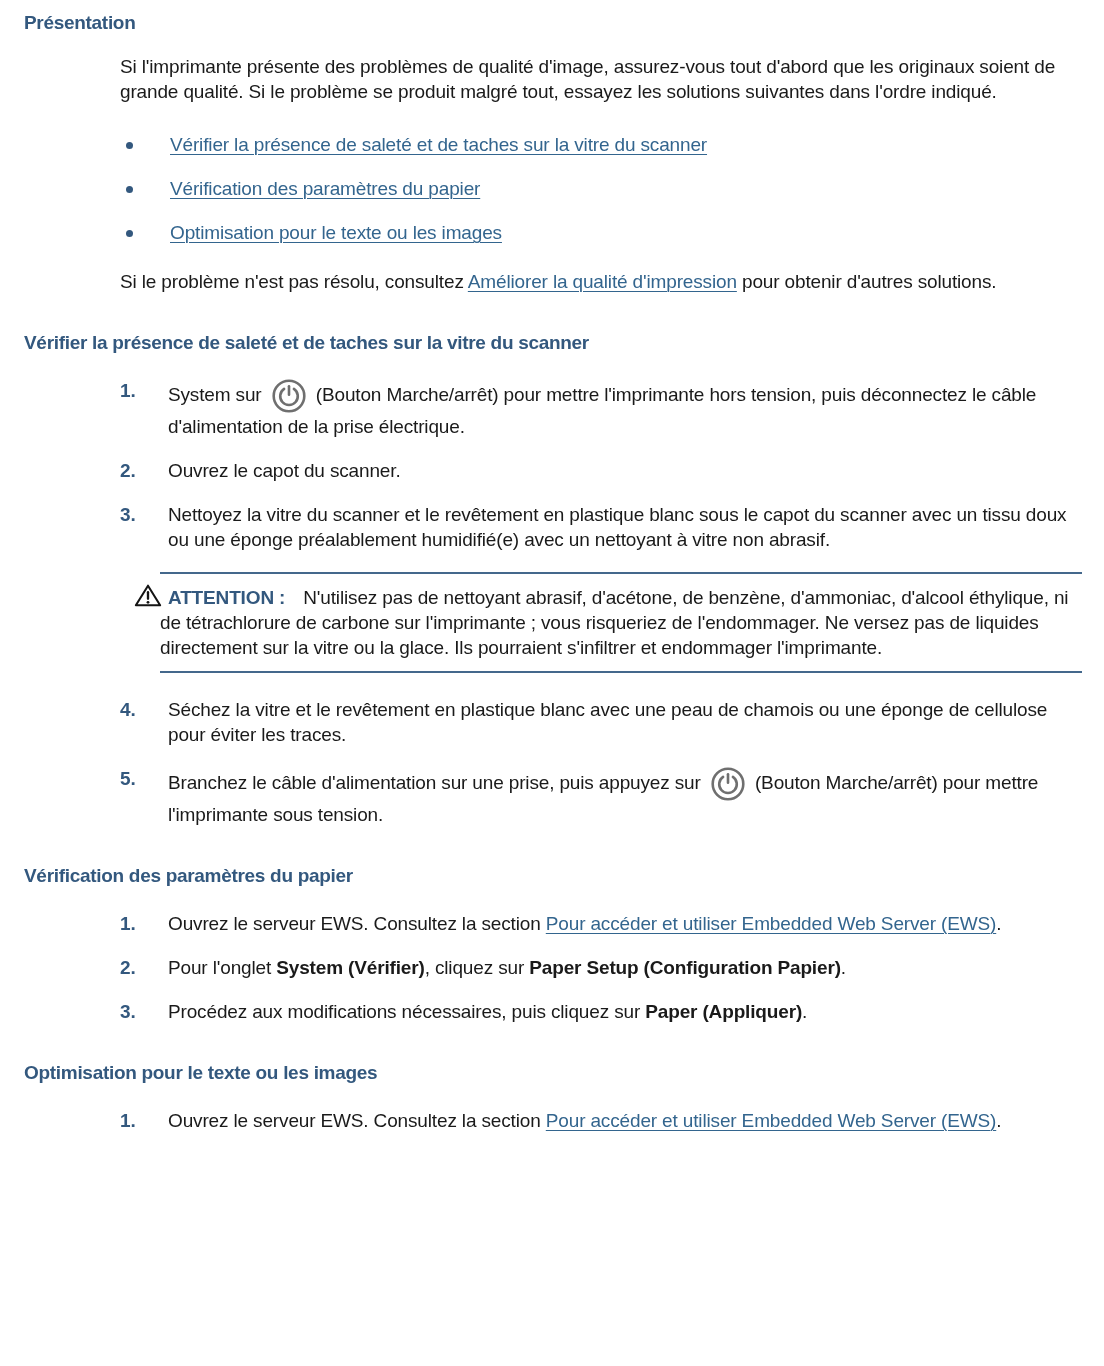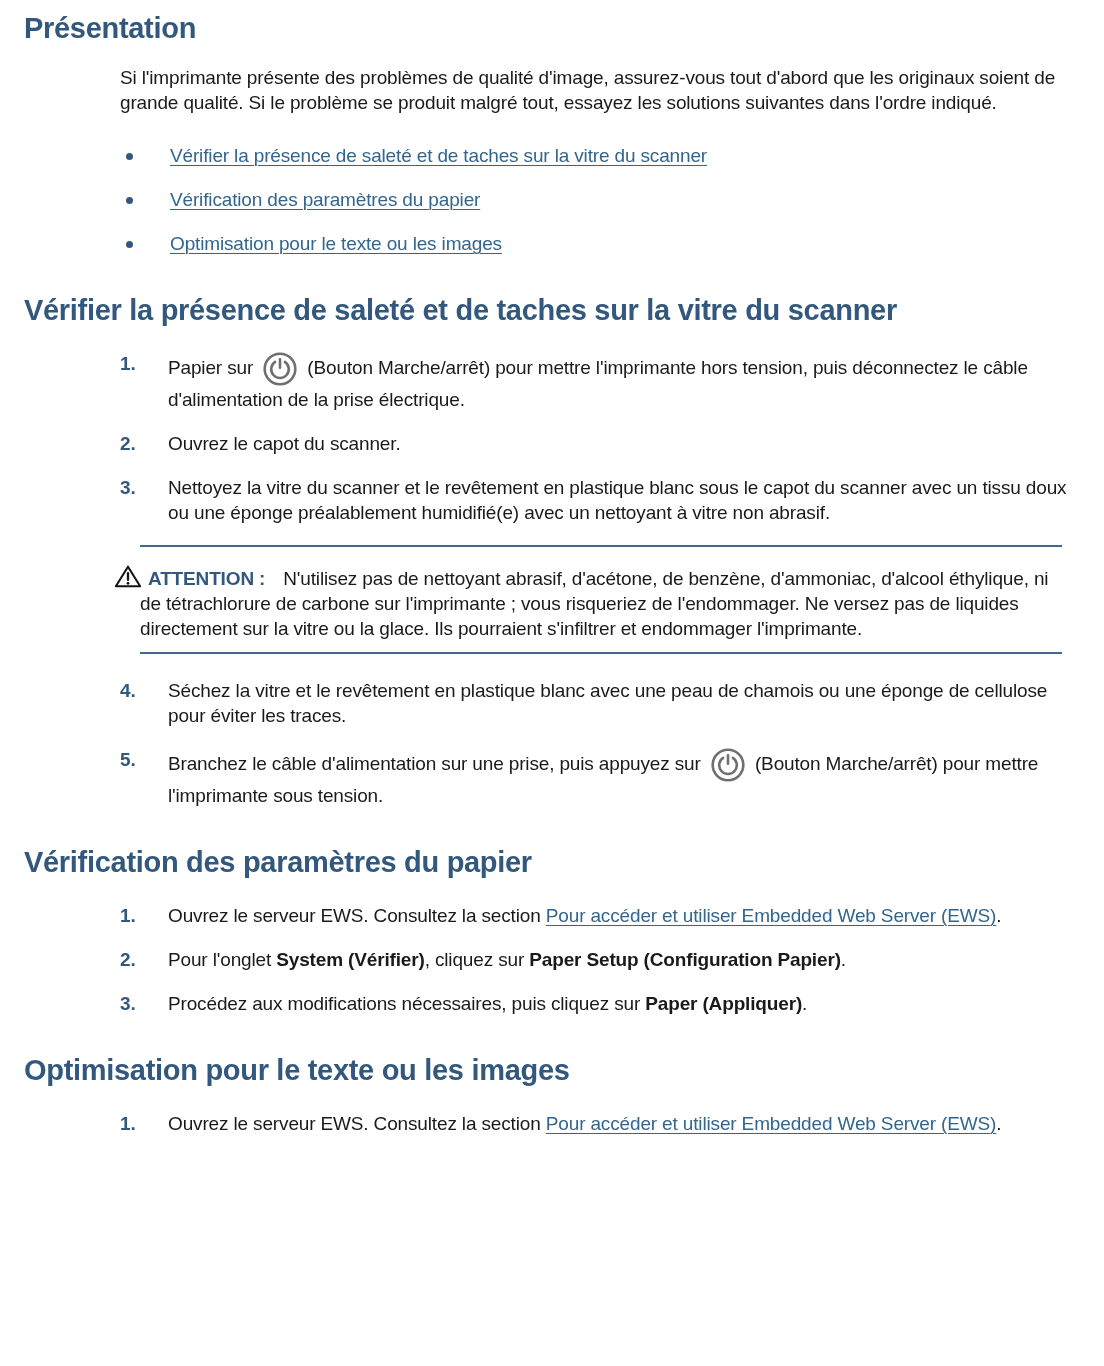--- a/index.html
+++ b/index.html
@@ -18,21 +18,21 @@
     color:var(--body_text);
     width:1104px;
   }
   .page{
     width:1104px;
     min-height:1366px;
     padding:12px 24px 6px 24px;
     background:#ffffff;
   }
   .section-title{
-    font-size:29px;
+    font-size:19px;
     font-weight:700;
     color:var(--heading);
     letter-spacing:-0.3px;
     margin:0 0 20px 0;
   }
   section{margin-bottom:6px;}
   section + section .section-title{margin-top:38px;}
   .body-col{
     margin-left:96px;
     width:962px;
@@ -93,25 +93,25 @@
   .power-icon svg circle,
   .power-icon svg path{
     stroke:var(--icon_gray);
     stroke-width:2.6;
     fill:none;
     stroke-linecap:round;
   }
   
   .note{
     position:relative;
-    margin:20px 0 24px 20px;
+    margin:20px 0 24px 40px;
     width:922px;
     border-top:2px solid var(--note_border);
     border-bottom:2px solid var(--note_border);
-    padding:17px 0 11px 0;
+    padding:9px 0 11px 0;
   }
   .warn-icon{
     display:inline-block;
     width:28px;height:25px;
     vertical-align:-4px;
     margin-left:-26px;
     margin-right:6px;
   }
   .warn-icon svg{width:28px;height:25px;display:block;}
   .note-label{
@@ -136,30 +136,31 @@
           </li>
           <li>
             <span class="dot"></span>
             <a class="link">Vérification des paramètres du papier</a>
           </li>
           <li>
             <span class="dot"></span>
             <a class="link">Optimisation pour le texte ou les images</a>
           </li>
         </ul>
+      <p class="para"><span>Si le problème n'est pas résolu, consultez </span><a class="link">Améliorer la qualité d'impression</a><span> pour obtenir d'autres solutions.</span></p>
     </div>
   </section>
 
   <section>
     <h1 class="section-title">Vérifier la présence de saleté et de taches sur la vitre du scanner</h1>
     <div class="body-col">
       <ol class="steps">
           <li>
             <span class="num">1.</span>
-            <div class="step-body"><span>Papier sur </span><span class="power-icon"><svg viewBox="0 0 36 36">
+            <div class="step-body"><span>System sur </span><span class="power-icon"><svg viewBox="0 0 36 36">
                   <circle cx="18" cy="18" r="15.3"></circle>
                   <path d="M18 8.2 L18 16.8"></path>
                   <path d="M13.1 10.9 a8.8 8.8 0 1 0 9.8 0"></path>
                 </svg></span><span> (Bouton Marche/arrêt) pour mettre l'imprimante hors tension, puis déconnectez le câble d'alimentation de la prise électrique.</span></div>
           </li>
           <li>
             <span class="num">2.</span>
             <div class="step-body"><span>Ouvrez le capot du scanner.</span></div>
           </li>
           <li>

